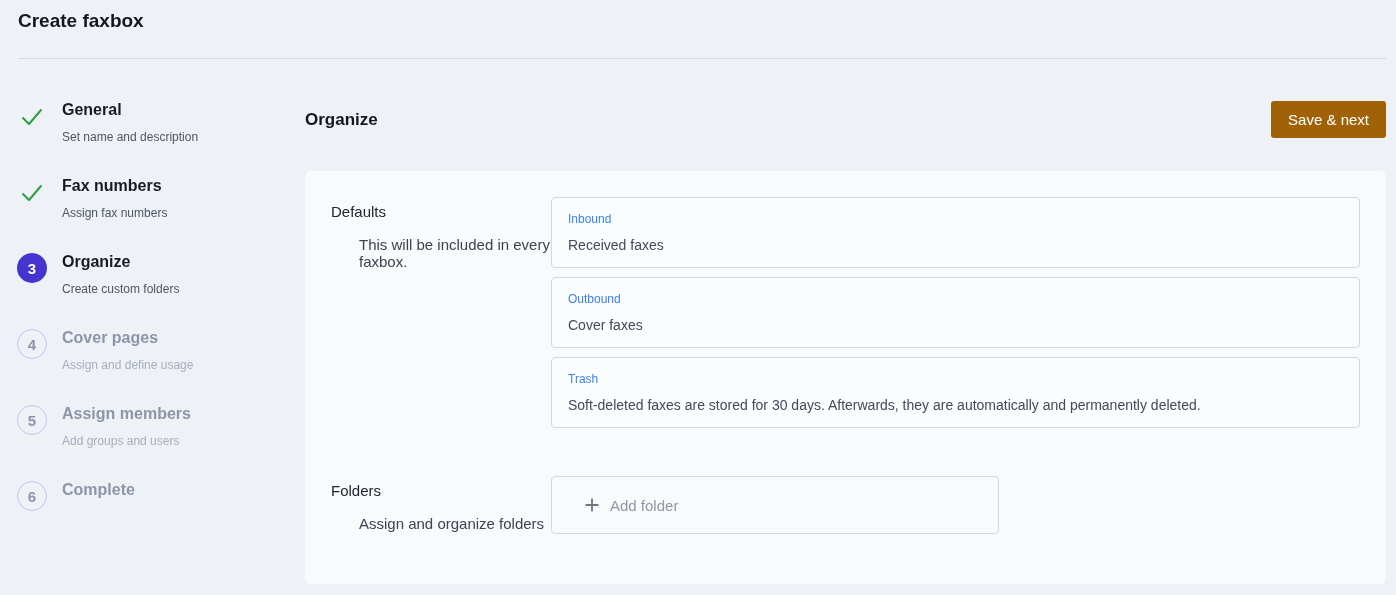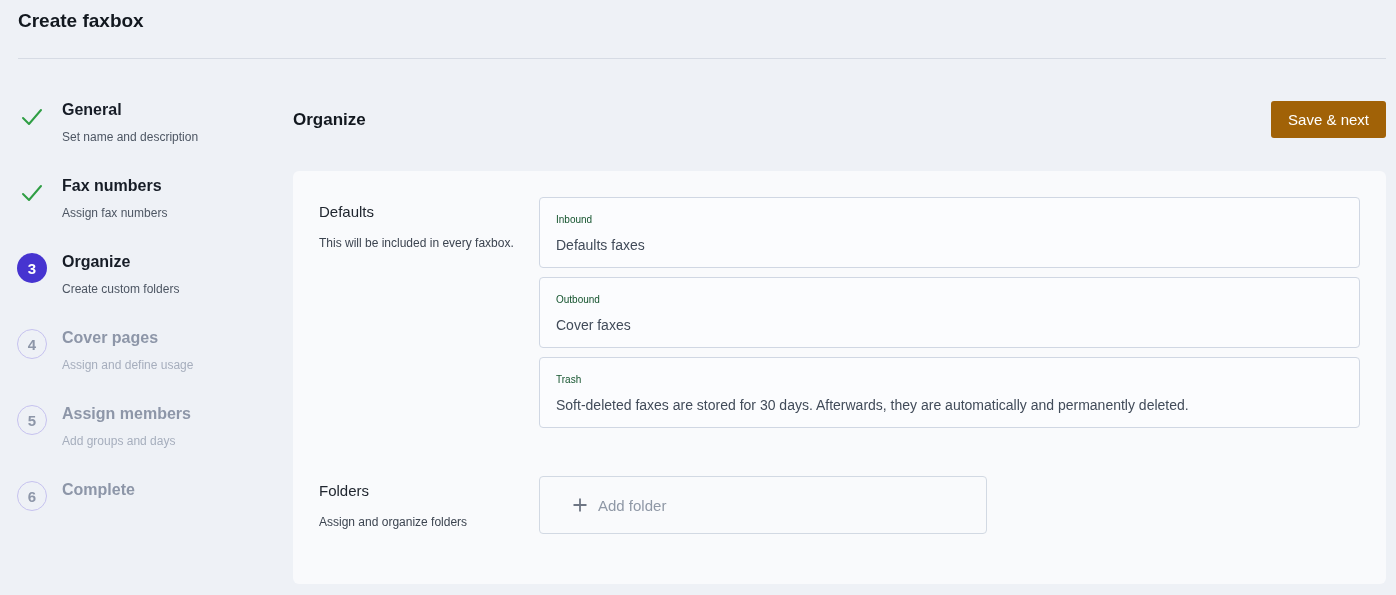--- a/index.html
+++ b/index.html
@@ -18,21 +18,21 @@
     color: #12181f;
     padding-bottom: 26px;
   }
   .header-divider {
     border: none;
     border-top: 1px solid #d6dbe4;
     margin: 0 10px 0 18px;
   }
 
   
-  .content-row { display: flex; align-items: flex-start; }
+  .content-row { display: flex; align-items: flex-start; gap: 12px; }
 
   
   .steps {
     flex: 0 0 293px;
     padding: 40px 0 0 17px;
   }
   .step {
     display: flex;
     align-items: flex-start;
     margin-bottom: 27px;
@@ -102,31 +102,31 @@
     margin-top: 33px;
     background: #f9fafc;
     border-radius: 6px;
     padding: 26px 26px 50px 26px;
     min-height: 402px;
   }
   .panel-section { display: flex; justify-content: flex-end; }
   .panel-section + .panel-section { margin-top: 48px; }
   .section-label-col { flex: 0 0 220px; padding-top: 6px; }
   .section-label { font-size: 15px; color: #20262f; }
-  .section-sublabel { font-size: 12px; color: #3c4450; margin-top: 16px; }
+  .section-sublabel { font-size: 15px; color: #3c4450; margin-top: 16px; margin-left: 28px; }
   .section-content-col { flex: 1; }
 
   .default-card {
     background: #fbfcfe;
     border: 1px solid #d0d7e3;
     border-radius: 4px;
     padding: 13px 16px;
   }
   .default-card + .default-card { margin-top: 9px; }
-  .card-title { font-size: 10px; color: #14532d; line-height: 17px; }
+  .card-title { font-size: 12px; color: #3b82f6; line-height: 17px; }
   .card-desc { font-size: 14px; color: #414b59; line-height: 17px; margin-top: 9px; }
 
   .add-folder-btn {
     width: 448px;
     height: 58px;
     background: transparent;
     border: 1px solid #d2d9e3;
     border-radius: 4px;
     display: flex;
     align-items: center;
@@ -197,21 +197,21 @@
         <div class="step-desc">Assign and define usage</div>
       </div>
     </div>
 
     <div class="step pending">
       <div class="step-icon-col">
         <span class="step-circle pending">5</span>
       </div>
       <div>
         <div class="step-title">Assign members</div>
-        <div class="step-desc">Add groups and days</div>
+        <div class="step-desc">Add groups and users</div>
       </div>
     </div>
 
     <div class="step pending">
       <div class="step-icon-col">
         <span class="step-circle pending">6</span>
       </div>
       <div>
         <div class="step-title">Complete</div>
 
@@ -230,21 +230,21 @@
     <div class="panel">
 
       <div class="panel-section">
         <div class="section-label-col">
           <div class="section-label">Defaults</div>
           <div class="section-sublabel">This will be included in every faxbox.</div>
         </div>
         <div class="section-content-col">
           <div class="default-card">
             <div class="card-title">Inbound</div>
-            <div class="card-desc">Defaults faxes</div>
+            <div class="card-desc">Received faxes</div>
           </div>
           <div class="default-card">
             <div class="card-title">Outbound</div>
             <div class="card-desc">Cover faxes</div>
           </div>
           <div class="default-card">
             <div class="card-title">Trash</div>
             <div class="card-desc">Soft-deleted faxes are stored for 30 days. Afterwards, they are automatically and permanently deleted.</div>
           </div>
         </div>

